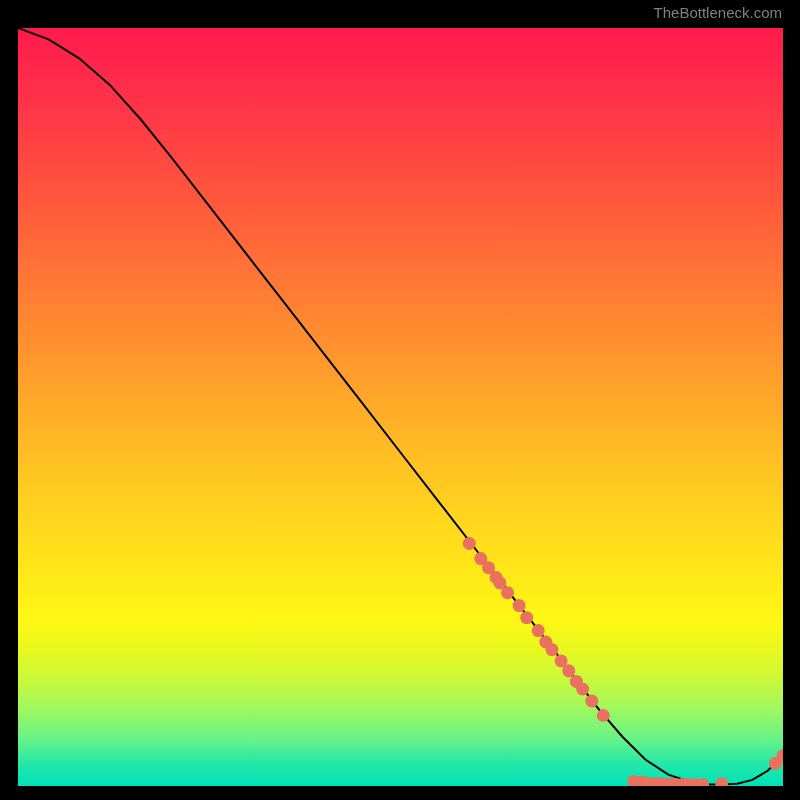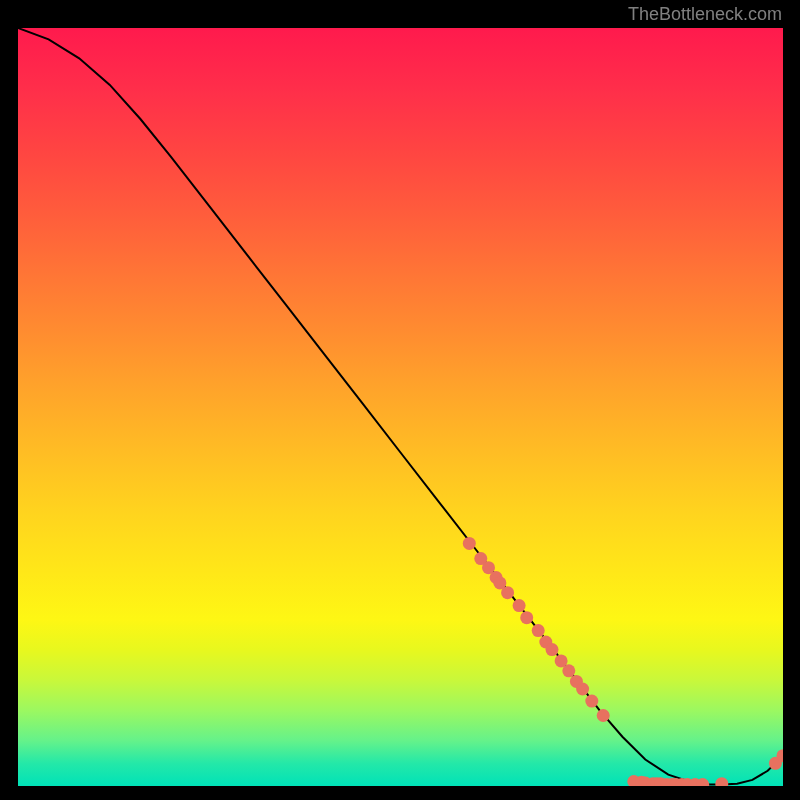--- a/index.html
+++ b/index.html
@@ -9,21 +9,21 @@
     background: #000;
     position: relative;
     font-family: Arial, sans-serif;
     overflow: hidden;
   }
   .attribution {
     position: absolute;
     top: 4px;
     right: 18px;
     color: #808080;
-    font-size: 18px;
+    font-size: 15px;
     font-weight: 400;
     z-index: 10;
   }
   .plot-area {
     position: absolute;
     left: 18px;
     top: 28px;
     width: 765px;
     height: 758px;
     background: linear-gradient(to bottom,

